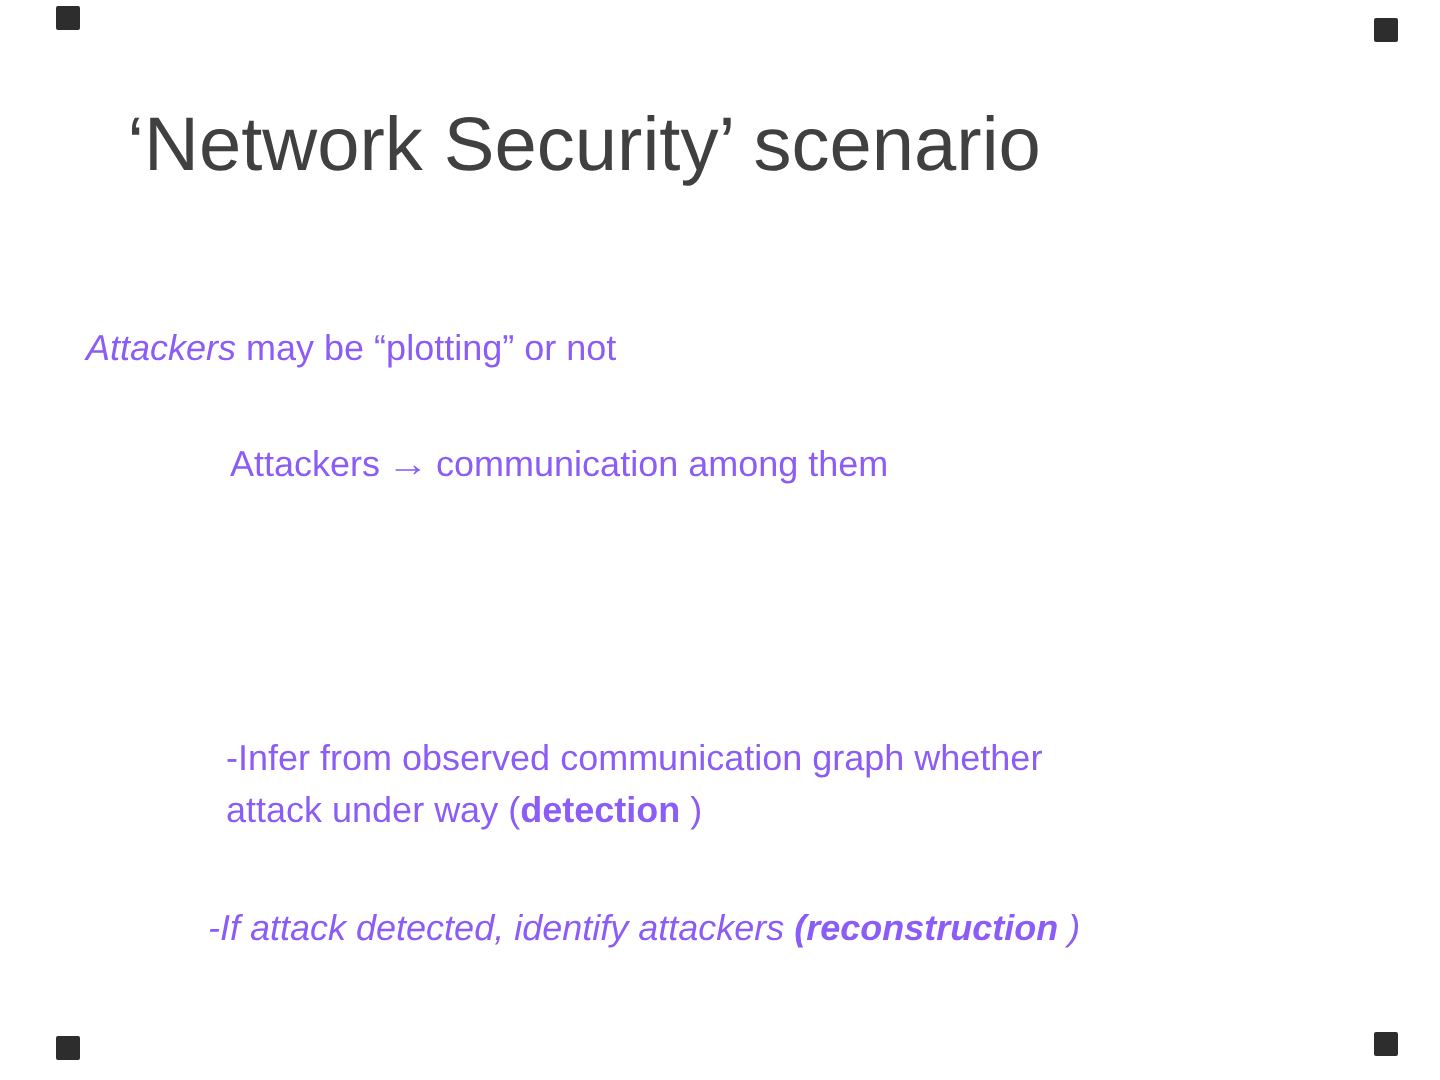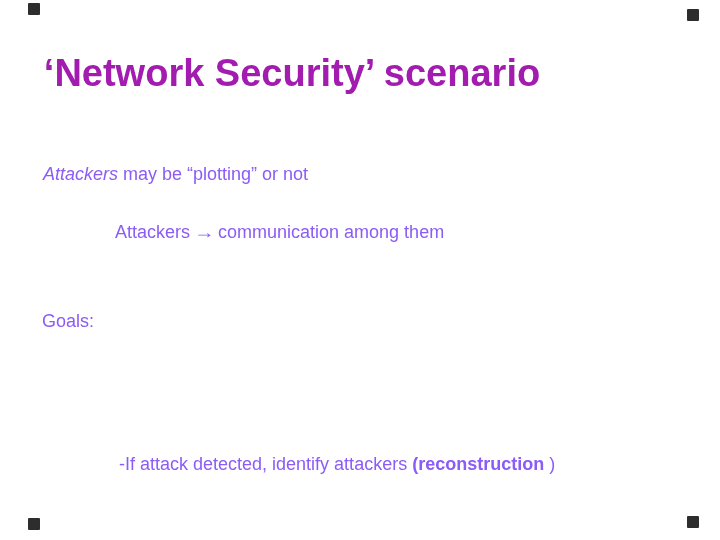--- a/index.html
+++ b/index.html
@@ -14,38 +14,38 @@
   }
   .slide { position: absolute; inset: 0; }
 
   .slide-title {
     position: absolute;
     left: 0; top: 51px;
     width: 584px;
     text-align: center;
     font-size: 38px;
     line-height: 44px;
-    font-weight: 700;
+    font-weight: 400;
     letter-spacing: 0px;
-    color: #a21caf;
+    color: #404040;
     white-space: nowrap;
   }
 
   .bodyline {
     position: absolute;
     font-size: 18px;
     line-height: 26px;
     white-space: nowrap;
     color: #8b5cf6;
   }
   .line-attackers { left: 43px; top: 161px; }
   .line-plotting  { left: 115px; top: 219px; }
   .line-goals     { left: 42px; top: 308px; }
   .para-infer     { left: 113px; top: 366px; white-space: normal; width: 560px; }
-  .line-identify  { left: 119px; top: 451px; }
+  .line-identify  { left: 104px; top: 451px; font-style: italic; }
 
   .italic { font-style: italic; }
   .bold   { font-weight: 700; }
   .arrow  { font-weight: 700; display: inline-block; transform: scaleX(1.15); }
 
   .corner-mark {
     position: absolute;
     width: 12px; height: 12px;
     background: #1b1b1b;
     border-radius: 1px;
@@ -69,20 +69,23 @@
   <h1 class="slide-title">‘Network Security’ scenario</h1>
 
   <div class="bodyline line-attackers">
     <span class="italic">Attackers</span><span> may be “plotting” or not</span>
   </div>
 
   <div class="bodyline line-plotting">
     <span>Attackers </span><span class="arrow">→</span><span> communication among them</span>
   </div>
 
-  <div class="bodyline line-goals">Goals:</div>
 
+  <div class="bodyline para-infer">
+    <span>-Infer from observed communication graph whether</span><br>
+    <span>attack under way (</span><span class="bold">detection</span><span> )</span>
+  </div>
 
   <div class="bodyline line-identify">
     <span>-If attack detected, identify attackers </span><span class="bold">(reconstruction</span><span> )</span>
   </div>
 
 </div>
 
 </body></html>

